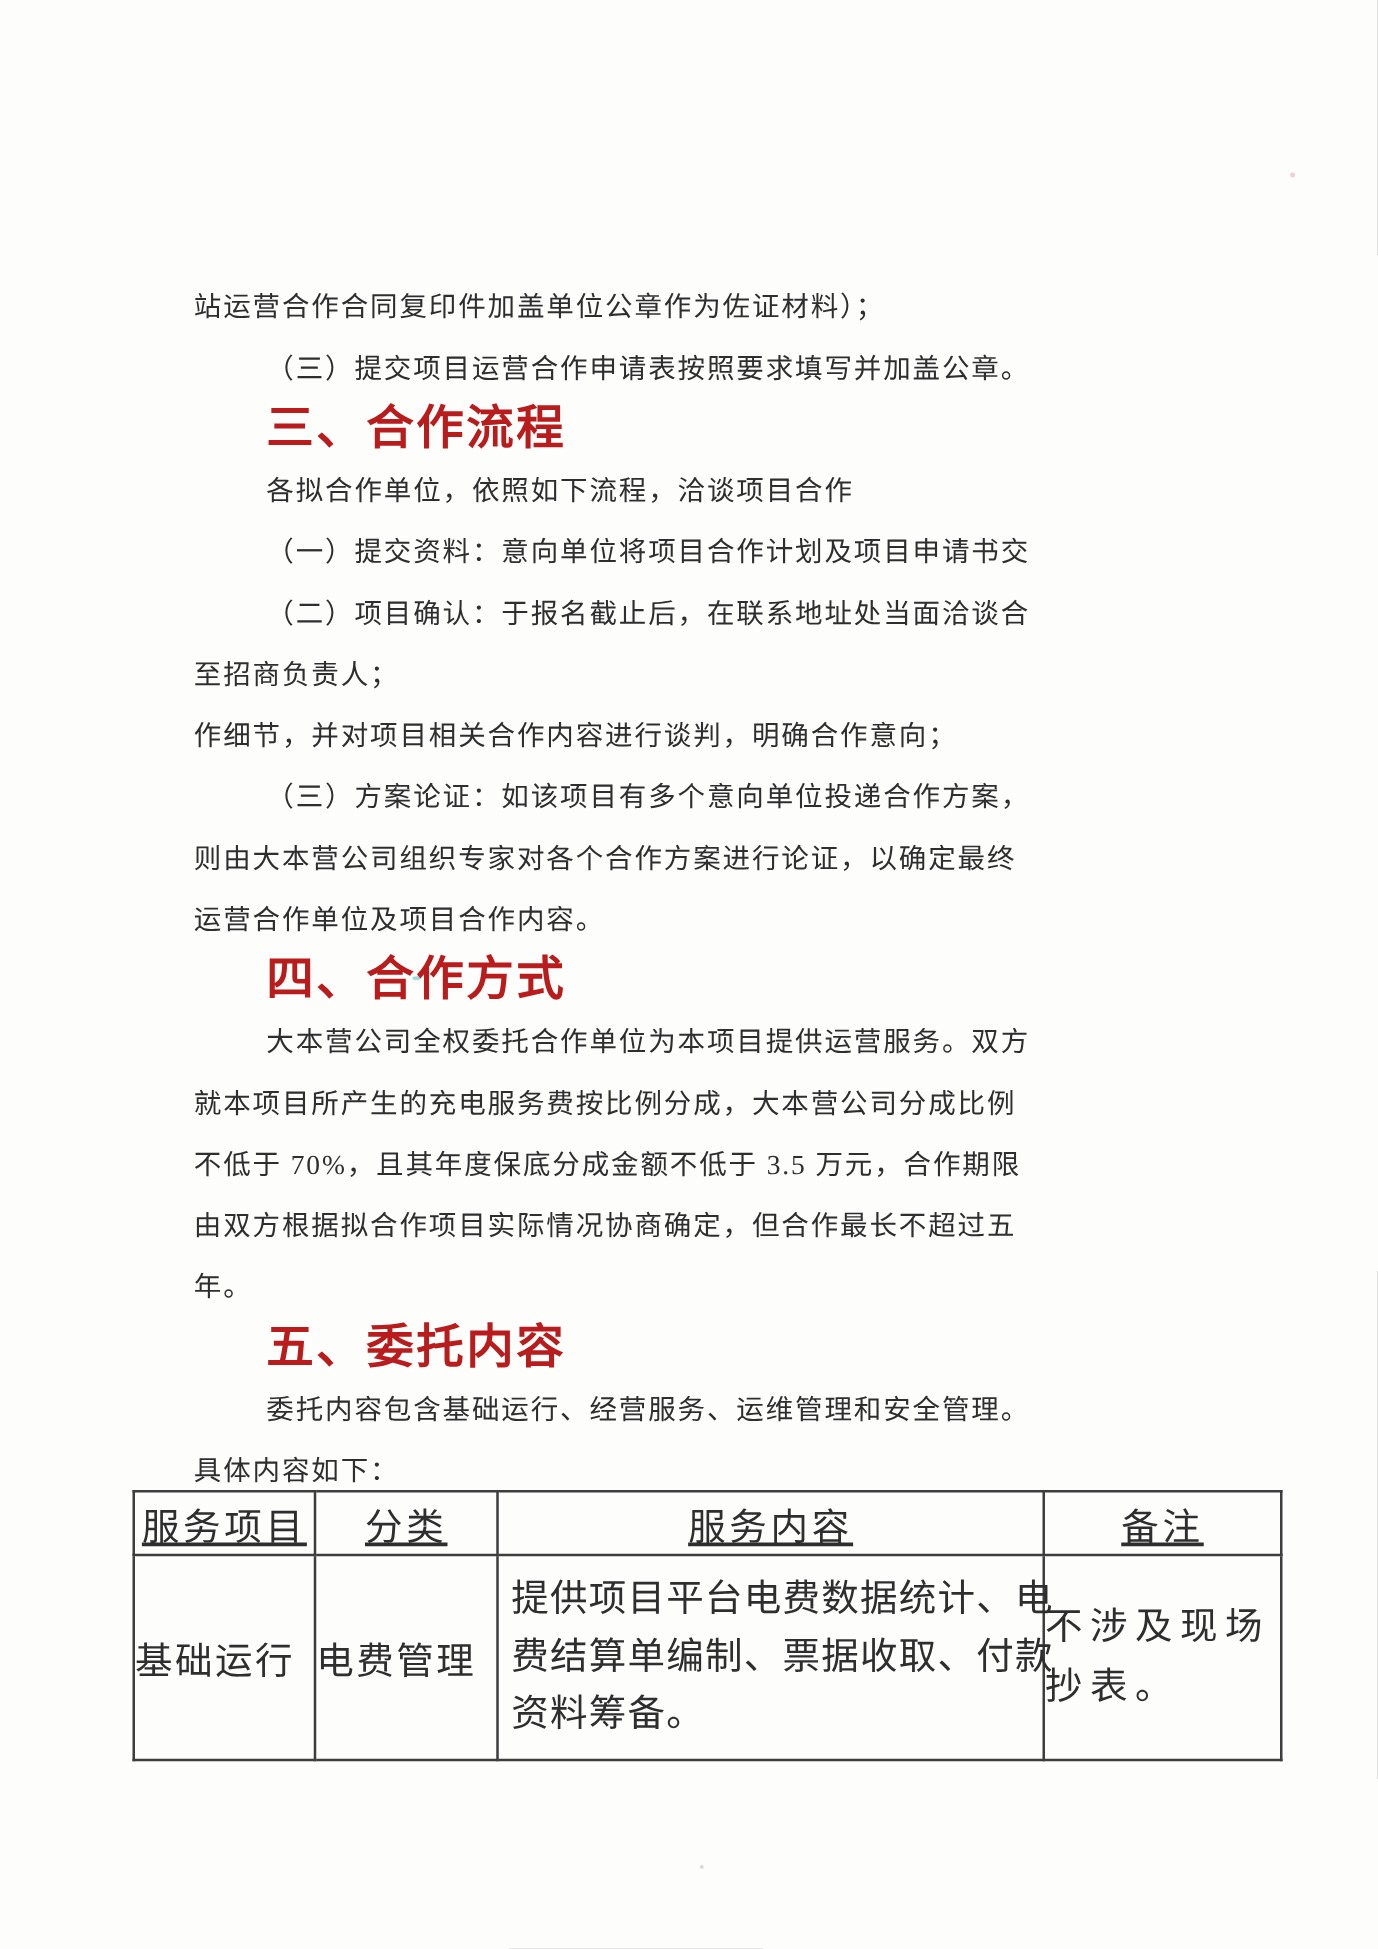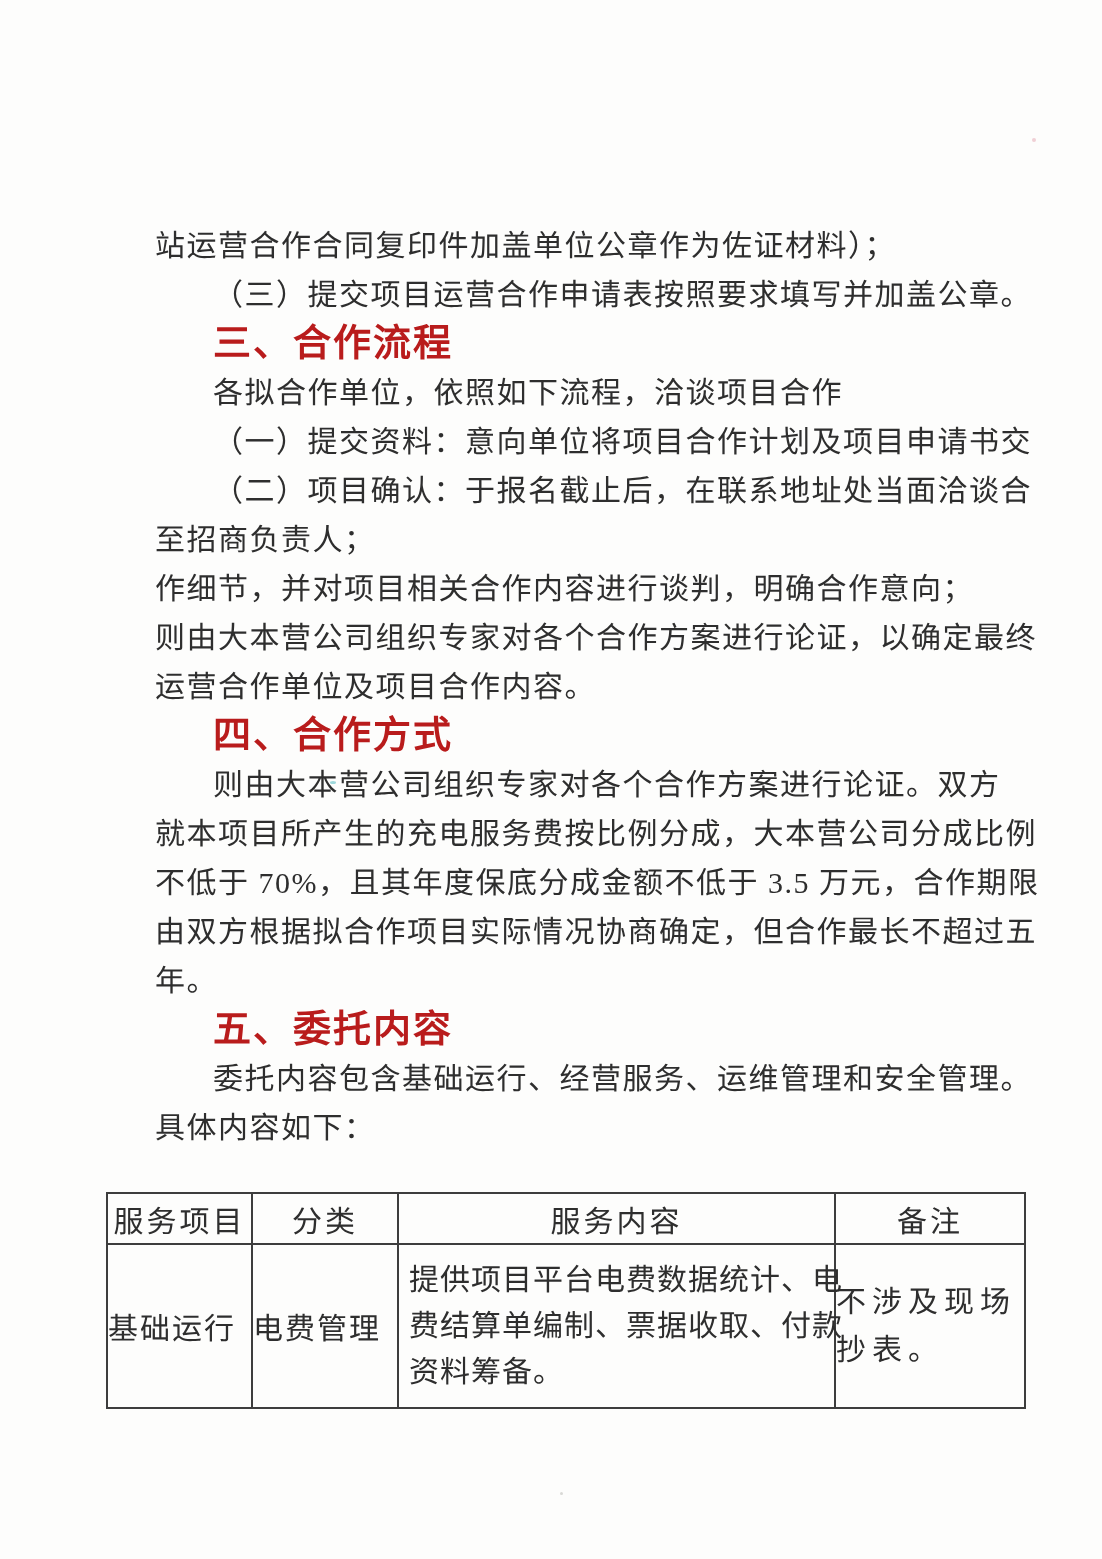--- a/index.html
+++ b/index.html
@@ -16,21 +16,21 @@
   }
   .text-block {
     position: absolute;
     left: 155px;
     top: 221px;
     width: 880px;
   }
   .line {
     height: 49px;
     line-height: 49px;
-    font-size: 30px;
+    font-size: 22px;
     letter-spacing: 1.5px;
     white-space: nowrap;
   }
   .line.indent { padding-left: 58px; }
   .line.heading {
     font-family: "Liberation Sans", "DejaVu Sans", sans-serif;
     font-weight: 700;
     font-size: 38px;
     letter-spacing: 2px;
     color: #b91c1c;
@@ -46,20 +46,21 @@
     color: #2e2e2e;
   }
   table.svc td {
     border: 2px solid #3d3d3d;
     vertical-align: middle;
   }
   tr.hdr td {
     height: 51px;
     text-align: center;
     letter-spacing: 3px;
+    text-decoration: underline;
   }
   tr.datarow td { height: 147px; }
   td.c-center { text-align: left; letter-spacing: 2px; }
   td.c-content { padding: 12px 10px; vertical-align: top; }
   td.c-content .tline {
     height: 46px;
     line-height: 46px;
     letter-spacing: 1px;
     white-space: nowrap;
   }
@@ -82,24 +83,25 @@
 
   <div class="text-block">
     <div class="line">站运营合作合同复印件加盖单位公章作为佐证材料）；</div>
     <div class="line indent">（三）提交项目运营合作申请表按照要求填写并加盖公章。</div>
     <div class="line indent heading">三、合作流程</div>
     <div class="line indent">各拟合作单位，依照如下流程，洽谈项目合作</div>
     <div class="line indent">（一）提交资料：意向单位将项目合作计划及项目申请书交</div>
     <div class="line indent">（二）项目确认：于报名截止后，在联系地址处当面洽谈合</div>
     <div class="line">至招商负责人；</div>
     <div class="line">作细节，并对项目相关合作内容进行谈判，明确合作意向；</div>
+    <div class="line indent">（三）方案论证：如该项目有多个意向单位投递合作方案，</div>
     <div class="line">则由大本营公司组织专家对各个合作方案进行论证，以确定最终</div>
     <div class="line">运营合作单位及项目合作内容。</div>
     <div class="line indent heading">四、合作方式</div>
-    <div class="line indent">则由大本营公司组织专家对各个合作方案进行论证。双方</div>
+    <div class="line indent">大本营公司全权委托合作单位为本项目提供运营服务。双方</div>
     <div class="line">就本项目所产生的充电服务费按比例分成，大本营公司分成比例</div>
     <div class="line">不低于 70%，且其年度保底分成金额不低于 3.5 万元，合作期限</div>
     <div class="line">由双方根据拟合作项目实际情况协商确定，但合作最长不超过五</div>
     <div class="line">年。</div>
     <div class="line indent heading">五、委托内容</div>
     <div class="line indent">委托内容包含基础运行、经营服务、运维管理和安全管理。</div>
     <div class="line">具体内容如下：</div>
   </div>
 
   <table class="svc">

